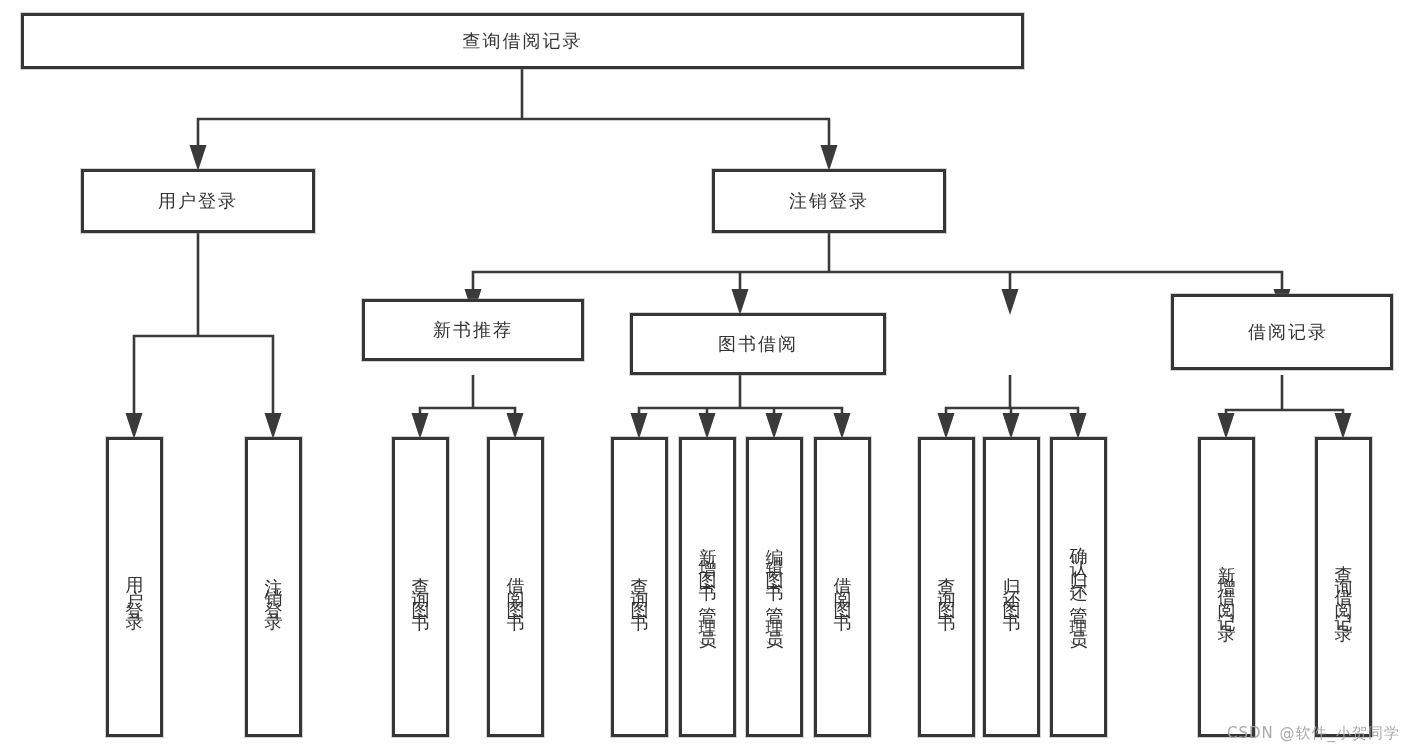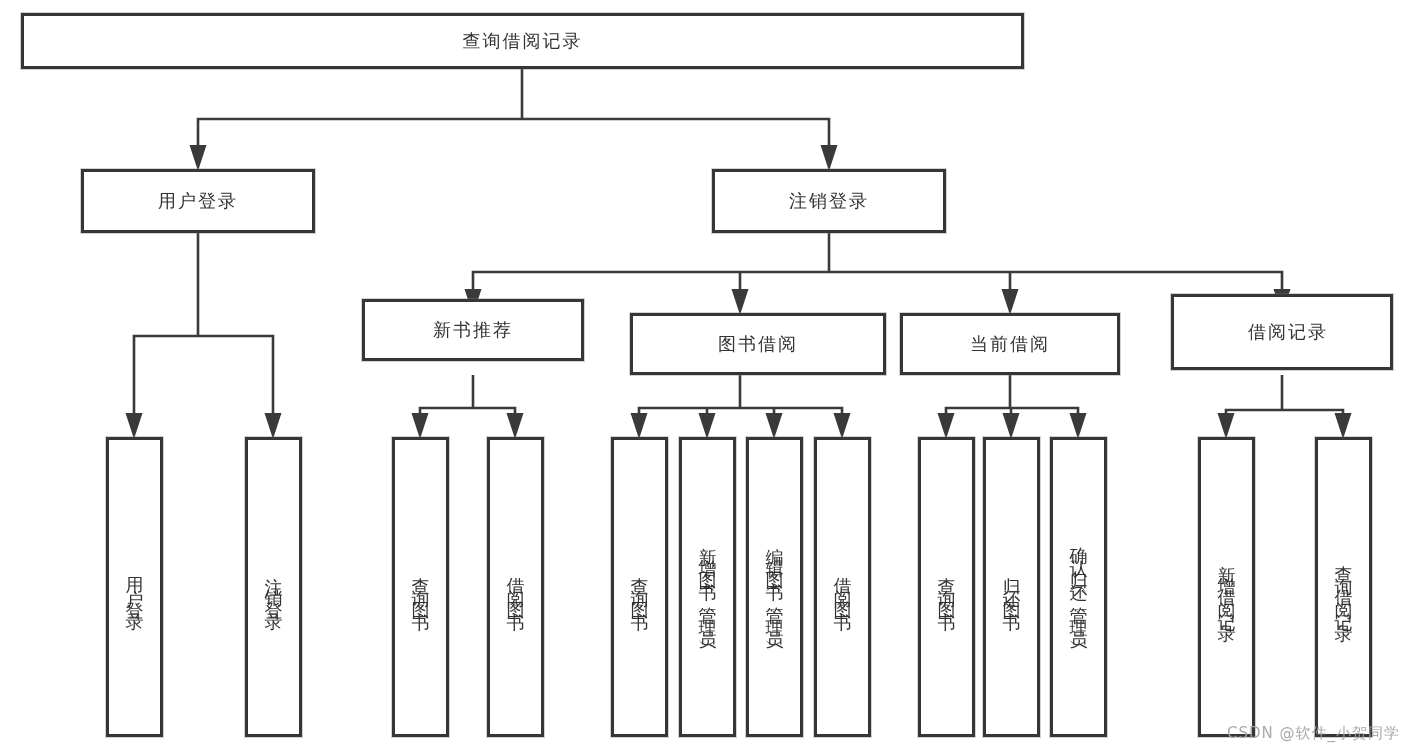--- a/index.html
+++ b/index.html
@@ -136,21 +136,20 @@
     </g>
   </svg>
 
   <div id="node-root" class="box h-label">查询借阅记录</div>
 
   <div id="node-login" class="box h-label">用户登录</div>
   <div id="node-mgmt" class="box h-label">注销登录</div>
 
   <div id="node-newbook" class="box h-label">新书推荐</div>
   <div id="node-borrow" class="box h-label">图书借阅</div>
-  <div id="node-current" class="box h-label">当前借阅</div>
   <div id="node-record" class="box h-label">借阅记录</div>
 
   <div id="leaf-a1" class="box leaf v-label">用户登录</div>
   <div id="leaf-a2" class="box leaf v-label">注销登录</div>
 
   <div id="leaf-b1" class="box leaf v-label">查询图书</div>
   <div id="leaf-b2" class="box leaf v-label">借阅图书</div>
 
   <div id="leaf-c1" class="box leaf v-label">查询图书</div>
   <div id="leaf-c2" class="box leaf v-label">新增图书（管理员）</div>

